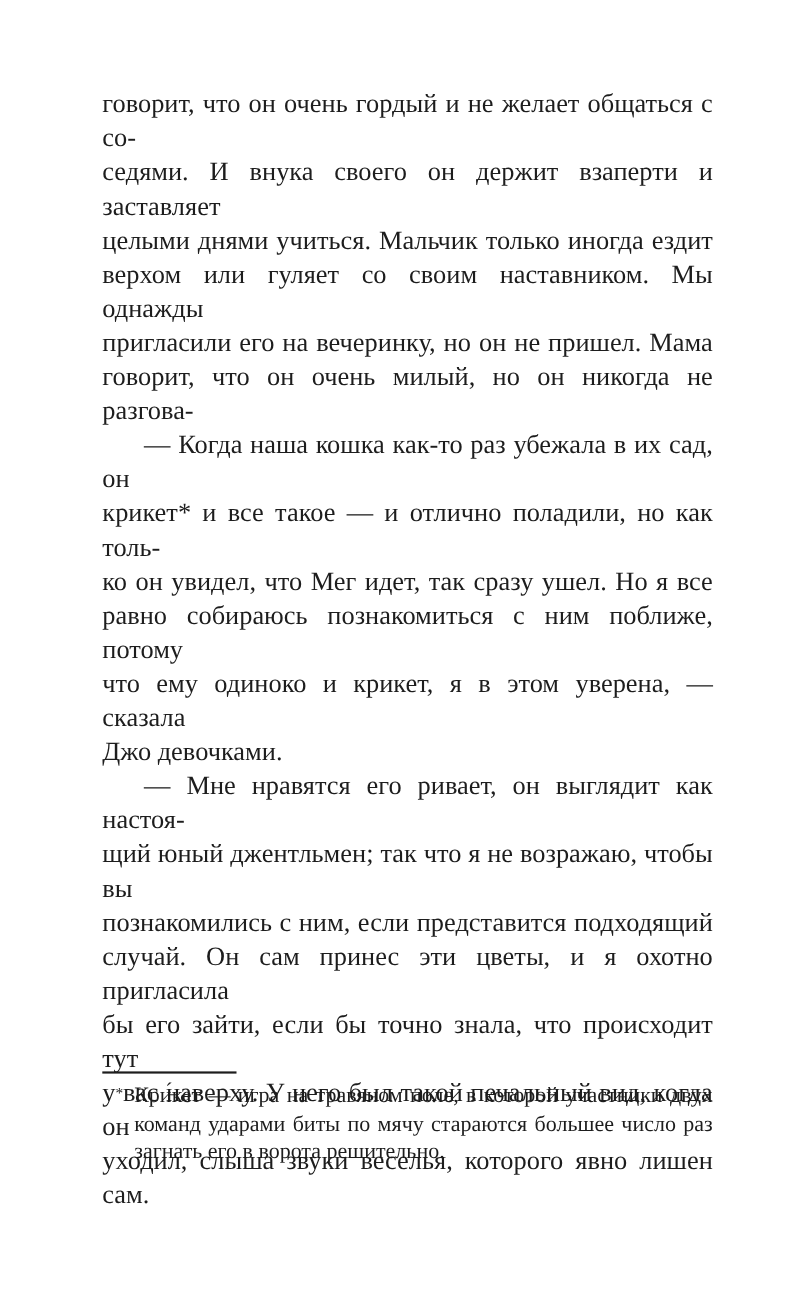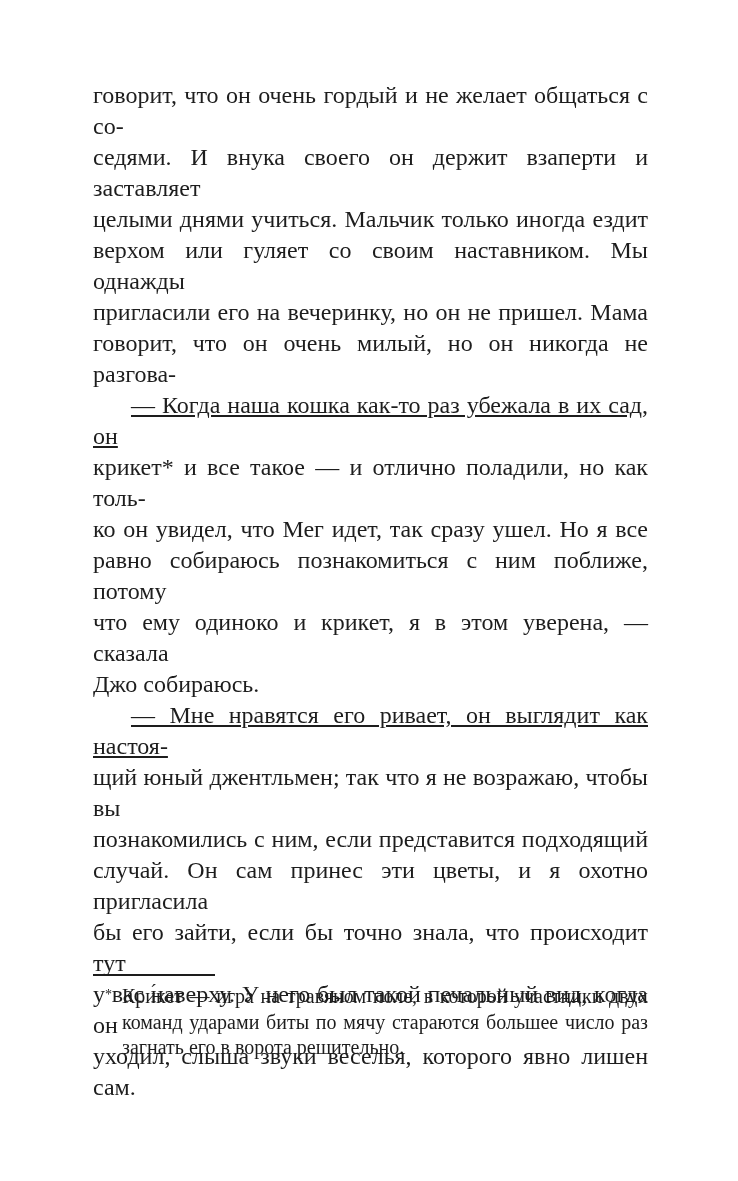--- a/index.html
+++ b/index.html
@@ -26,21 +26,20 @@
   }
   .line {
     text-align: justify;
     text-align-last: justify;
   }
   .line.para-last {
     text-align-last: left;
   }
   .line.indented {
     text-indent: 38px;
-    text-decoration: underline;
   }
   .footnote-rule {
     position: absolute;
     left: 93px;
     top: 974px;
     width: 122px;
     height: 2px;
     background: #1d1d1d;
   }
   .footnote {
@@ -72,21 +71,21 @@
         <div class="line">верхом или гуляет со своим наставником. Мы однажды</div>
         <div class="line">пригласили его на вечеринку, но он не пришел. Мама</div>
         <div class="line">говорит, что он очень милый, но он никогда не разгова-</div>
       </div>
       <div class="paragraph">
         <div class="line indented">— Когда наша кошка как-то раз убежала в их сад, он</div>
         <div class="line">крикет* и все такое — и отлично поладили, но как толь-</div>
         <div class="line">ко он увидел, что Мег идет, так сразу ушел. Но я все</div>
         <div class="line">равно собираюсь познакомиться с ним поближе, потому</div>
         <div class="line">что ему одиноко и крикет, я в этом уверена, — сказала</div>
-        <div class="line para-last">Джо собираюсь.</div>
+        <div class="line para-last">Джо девочками.</div>
       </div>
       <div class="paragraph">
         <div class="line indented">— Мне нравятся его ривает, он выглядит как настоя-</div>
         <div class="line">щий юный джентльмен; так что я не возражаю, чтобы вы</div>
         <div class="line">познакомились с ним, если представится подходящий</div>
         <div class="line">случай. Он сам принес эти цветы, и я охотно пригласила</div>
         <div class="line">бы его зайти, если бы точно знала, что происходит тут</div>
         <div class="line">у вас наверху. У него был такой печальный вид, когда он</div>
         <div class="line para-last">уходил, слыша звуки веселья, которого явно лишен сам.</div>
       </div>

